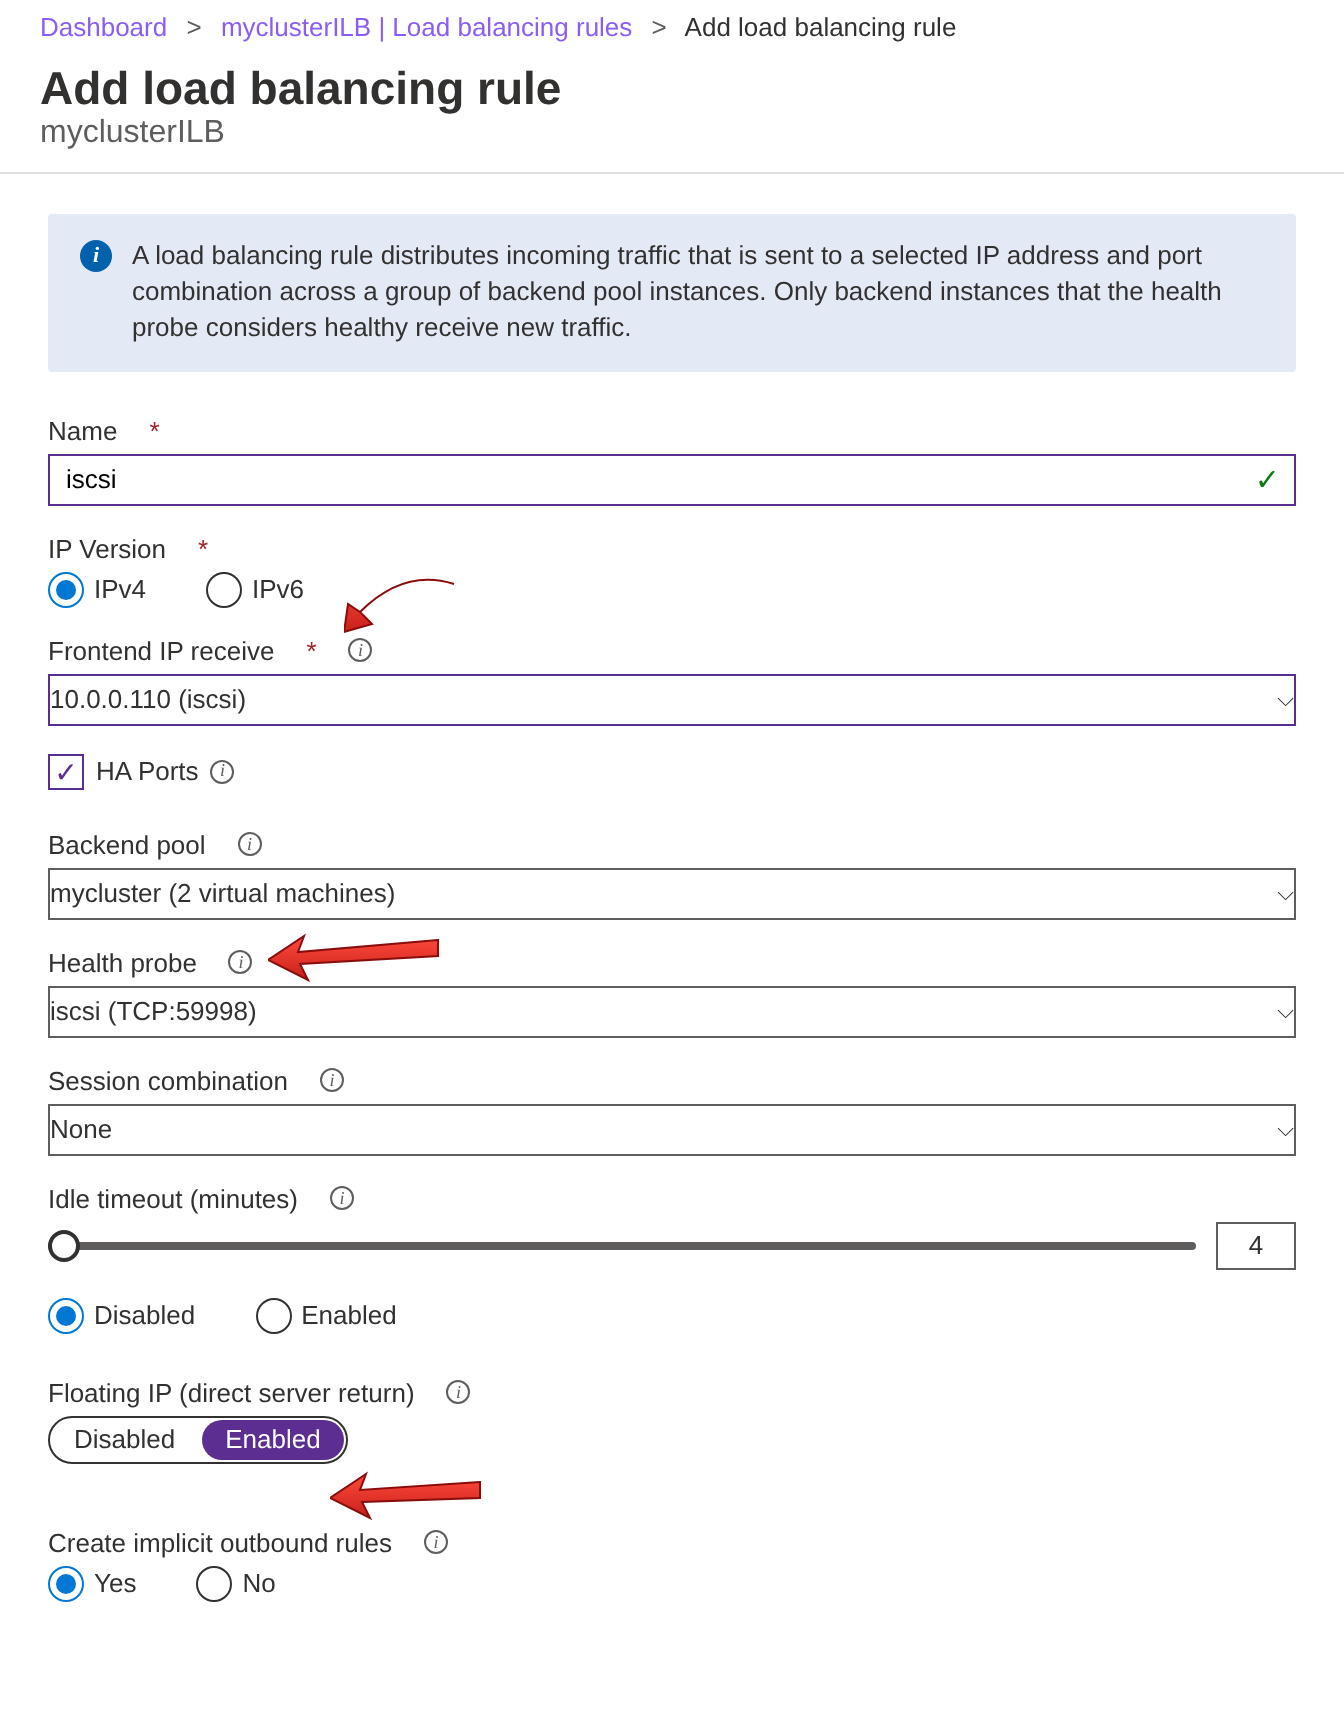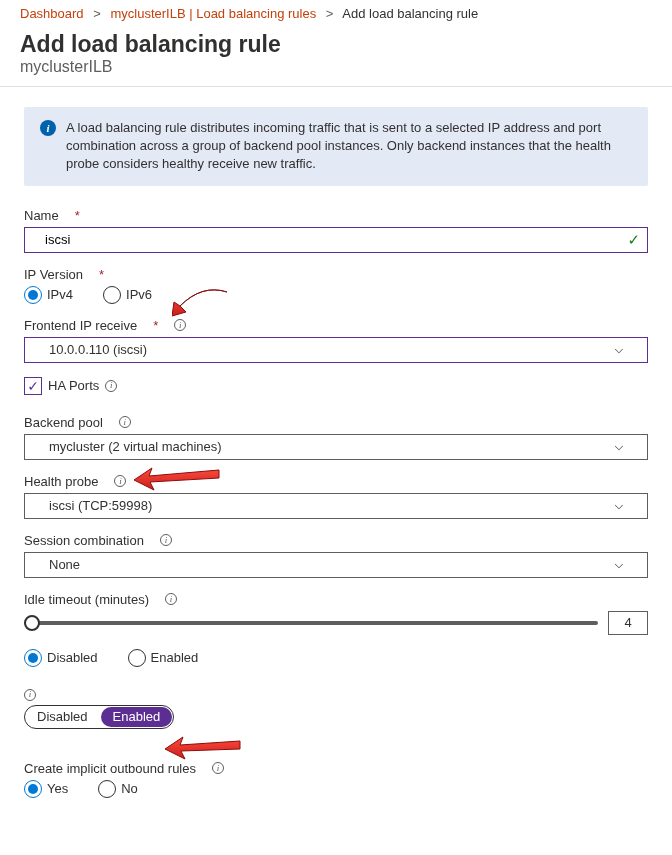--- a/index.html
+++ b/index.html
@@ -1,42 +1,42 @@
 <!DOCTYPE html>
 <html><head>
   <meta charset="utf-8">
   <style>
     *{box-sizing:border-box;margin:0;padding:0;font-family:'Segoe UI',Arial,sans-serif}
     body{width:672px;height:855px;background:#fff;color:#323130;font-size:13px;overflow:hidden;position:relative}
     .breadcrumb{padding:6px 20px 2px 20px;font-size:13px}
-    .breadcrumb a{color:#c2410c;text-decoration:none}
+    .breadcrumb a{color:#8b5cf6;text-decoration:none}
     .breadcrumb .sep{color:#605e5c;margin:0 6px}
     .breadcrumb .current{color:#323130}
     .header{padding:8px 20px 4px 20px}
     .header h1{font-size:23px;font-weight:600;color:#323130}
     .header .sub{font-size:16px;color:#605e5c;margin-top:0px}
     .divider{border-top:1px solid #e1dfdd;margin-top:6px}
     .content{padding:20px 24px}
     .info-box{background:#e4e9f6;padding:12px 16px;border-radius:2px;display:flex;gap:10px;margin-bottom:22px}
     .info-icon-circle{width:16px;height:16px;border-radius:50%;background:#0062ad;color:#fff;display:flex;align-items:center;justify-content:center;font-size:11px;font-weight:bold;flex-shrink:0;margin-top:1px;font-style:italic;font-family:Georgia,serif}
     .info-text{font-size:13px;line-height:1.4;color:#323130}
     .field{margin-bottom:14px}
     .field-label{font-size:13px;color:#323130;margin-bottom:4px;display:flex;align-items:center;gap:16px}
     .req{color:#a4262c}
     .info-icon{width:12px;height:12px;border:1px solid #605e5c;border-radius:50%;display:inline-flex;align-items:center;justify-content:center;font-size:9px;color:#605e5c;font-style:italic;font-family:Georgia,serif;line-height:1}
-    .text-input{width:100%;height:26px;border:1px solid #5c2e91;padding:0 20px;font-size:13px;outline:none;position:relative}
+    .text-input{width:100%;height:26px;border:1px solid #5c2e91;padding:0 8px;font-size:13px;outline:none;position:relative}
     .text-input-wrap{position:relative}
     .check-valid{position:absolute;right:8px;top:50%;transform:translateY(-50%);color:#107c10;font-size:15px}
     .radio-group{display:flex;gap:30px;align-items:center;margin-top:2px}
     .radio-item{display:flex;align-items:center;gap:5px;cursor:pointer}
     .radio{width:18px;height:18px;border:1px solid #323130;border-radius:50%;display:flex;align-items:center;justify-content:center;background:#fff}
     .radio.selected{border-color:#0078d4}
     .radio.selected .dot{width:10px;height:10px;border-radius:50%;background:#0078d4}
     .radio-label{font-size:13px}
-    .select{width:100%;height:26px;border:1px solid #5c2e91;padding:0 24px;font-size:13px;background:#fff;display:flex;align-items:center;justify-content:space-between;cursor:pointer}
+    .select{width:100%;height:26px;border:1px solid #5c2e91;padding:0 0;font-size:13px;background:#fff;display:flex;align-items:center;justify-content:space-between;cursor:pointer}
     .select.gray{border-color:#605e5c}
     .chevron{font-size:11px;color:#323130}
     .checkbox-row{display:flex;align-items:center;gap:6px;margin-top:12px;margin-bottom:20px}
     .checkbox{width:18px;height:18px;border:1px solid #5c2e91;display:flex;align-items:center;justify-content:center;color:#5c2e91;font-size:14px}
     .slider-row{display:flex;align-items:center;gap:10px;margin-top:4px}
     .slider-track{flex:1;height:20px;position:relative;display:flex;align-items:center}
     .slider-line{width:100%;height:4px;background:#605e5c;border-radius:2px}
     .slider-thumb{position:absolute;left:0;width:16px;height:16px;border:2px solid #323130;border-radius:50%;background:#fff}
     .slider-val{width:40px;height:24px;border:1px solid #605e5c;text-align:center;font-size:13px;display:flex;align-items:center;justify-content:center}
     .toggle-pill{display:inline-flex;border:1px solid #323130;border-radius:14px;overflow:hidden;height:24px;align-items:stretch}
@@ -174,20 +174,21 @@
         </div>
       <div class="radio-item">
           <div class="radio"></div>
           <span class="radio-label">Enabled</span>
         </div>
     </div>
   </div>
 
   <div class="field" style="margin-top:22px">
     <div class="field-label">
+        <span>Floating IP (direct server return)</span> 
         <span class="info-icon">i</span>
       </div>
     <div class="toggle-pill">
       <div class="toggle-opt inactive">Disabled</div>
       <div class="toggle-opt active">Enabled</div>
     </div>
   </div>
 
   <div class="field" style="margin-top:32px">
     <div class="field-label">

